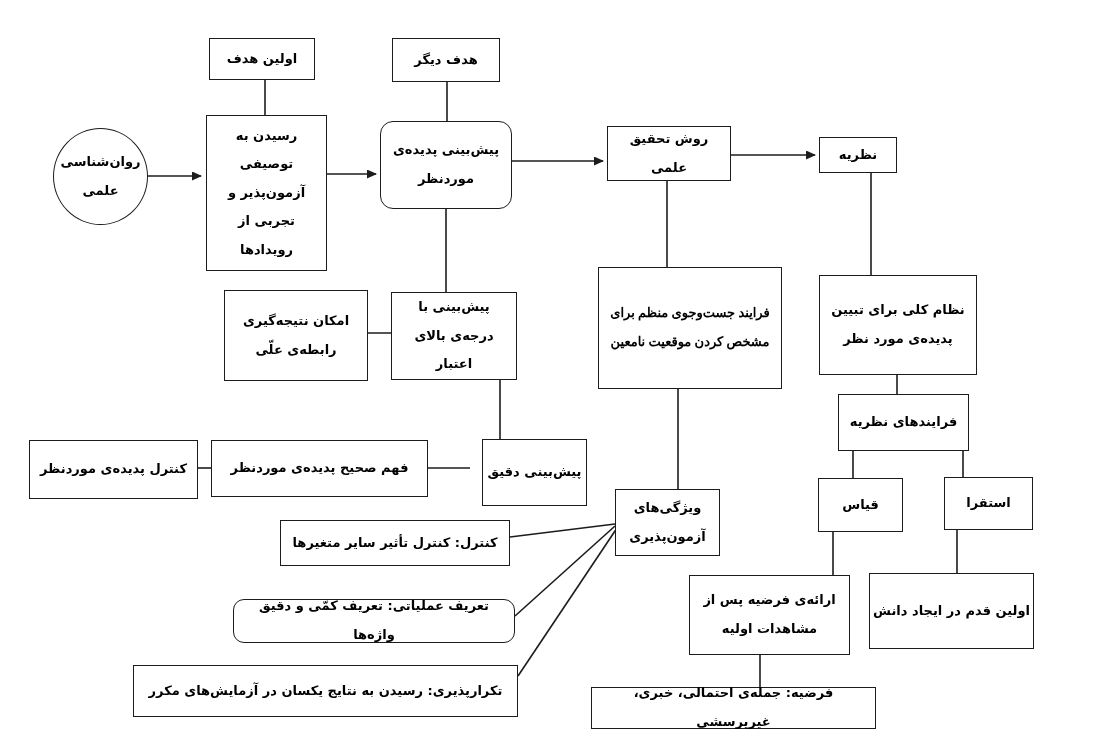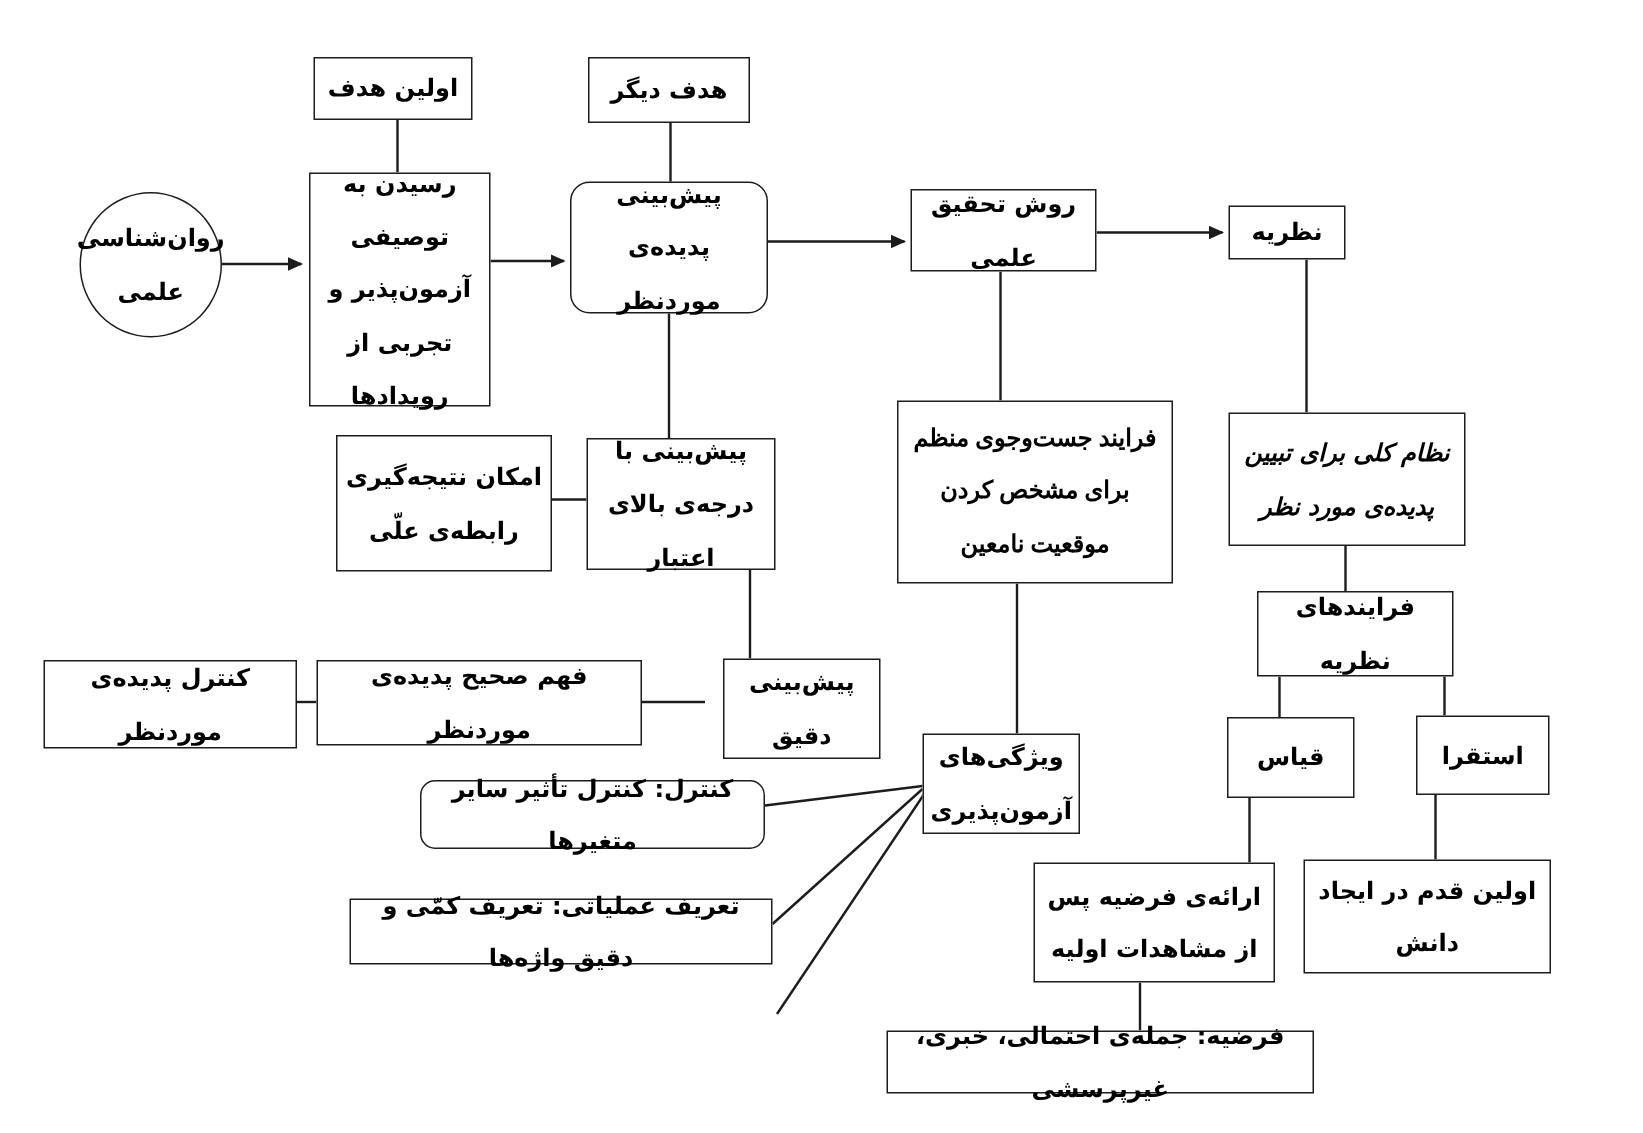--- a/index.html
+++ b/index.html
@@ -15,21 +15,21 @@
   svg.wires line{stroke:#1c1c1c;stroke-width:1.6;}
   .node{
     position:absolute;
     box-sizing:border-box;
     border:1.7px solid #1c1c1c;
     background:#ffffff;
     color:#000000;
     display:flex;align-items:center;justify-content:center;
     text-align:center;
     font-weight:bold;
-    font-size:16px;
+    font-size:13px;
     line-height:2.2;
     padding:1px 3px;
   }
   .ellipse{border-radius:50%;}
 </style>
 </head>
 <body>
 
 <div class="canvas">
 
@@ -73,44 +73,45 @@
   <div class="node" style="left:392px;top:38px;width:108px;height:44px;">هدف دیگر</div>
 
   <div class="node" style="left:380px;top:121px;width:132px;height:88px;border-radius:13px;">پیش‌بینی پدیده‌ی موردنظر</div>
 
   <div class="node" style="left:607px;top:126px;width:124px;height:55px;">روش تحقیق علمی</div>
 
   <div class="node" style="left:819px;top:137px;width:78px;height:36px;">نظریه</div>
 
   <div class="node" style="left:598px;top:267px;width:184px;height:122px;font-family:Liberation Serif, serif;">فرایند جست‌وجوی منظم برای مشخص کردن موقعیت نامعین</div>
 
-  <div class="node" style="left:819px;top:275px;width:158px;height:89px;font-style:italic;">نظام کلی برای تبیین پدیده‌ی مورد نظر</div>
+  <div class="node" style="left:819px;top:275px;width:158px;height:100px;">نظام کلی برای تبیین پدیده‌ی مورد نظر</div>
 
   <div class="node" style="left:224px;top:290px;width:144px;height:91px;">امکان نتیجه‌گیری رابطه‌ی علّی</div>
 
   <div class="node" style="left:391px;top:292px;width:126px;height:88px;">پیش‌بینی با درجه‌ی بالای اعتبار</div>
 
   <div class="node" style="left:838px;top:394px;width:131px;height:57px;">فرایندهای نظریه</div>
 
   <div class="node" style="left:29px;top:440px;width:169px;height:59px;">کنترل پدیده‌ی موردنظر</div>
 
   <div class="node" style="left:211px;top:440px;width:217px;height:57px;">فهم صحیح پدیده‌ی موردنظر</div>
 
   <div class="node" style="left:470px;top:439px;width:105px;height:67px;margin-left:12px;">پیش‌بینی دقیق</div>
 
   <div class="node" style="left:615px;top:489px;width:105px;height:67px;">ویژگی‌های آزمون‌پذیری</div>
 
   <div class="node" style="left:818px;top:478px;width:85px;height:54px;">قیاس</div>
 
   <div class="node" style="left:944px;top:477px;width:89px;height:53px;">استقرا</div>
 
-  <div class="node" style="left:280px;top:520px;width:230px;height:46px;border-radius:10px;">کنترل: کنترل تأثیر سایر متغیرها</div>
+  <div class="node" style="left:280px;top:520px;width:230px;height:46px;">کنترل: کنترل تأثیر سایر متغیرها</div>
 
-  <div class="node" style="left:233px;top:599px;width:282px;height:44px;">تعریف عملیاتی: تعریف کمّی و دقیق واژه‌ها</div>
+  <div class="node" style="left:233px;top:599px;width:282px;height:44px;border-radius:11px;">تعریف عملیاتی: تعریف کمّی و دقیق واژه‌ها</div>
 
+  <div class="node" style="left:133px;top:665px;width:385px;height:52px;">تکرارپذیری: رسیدن به نتایج یکسان در آزمایش‌های مکرر</div>
 
   <div class="node" style="left:689px;top:575px;width:161px;height:80px;">ارائه‌ی فرضیه پس از مشاهدات اولیه</div>
 
   <div class="node" style="left:591px;top:687px;width:285px;height:42px;">فرضیه: جمله‌ی احتمالی، خبری، غیرپرسشی</div>
 
   <div class="node" style="left:869px;top:573px;width:165px;height:76px;">اولین قدم در ایجاد دانش</div>
 
 </div>
 
 </body></html>

